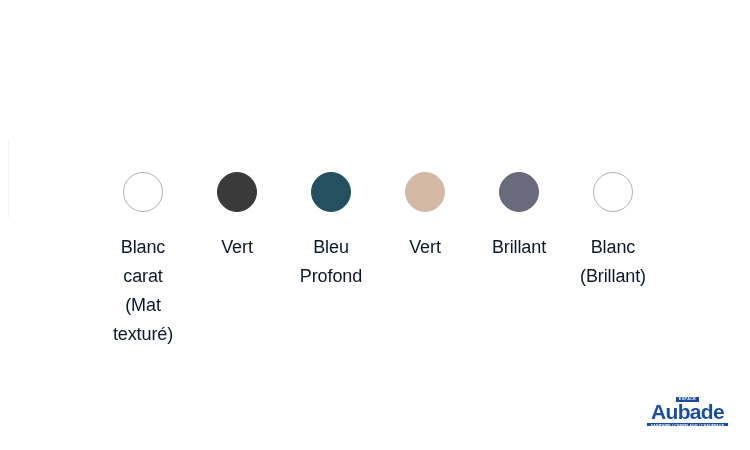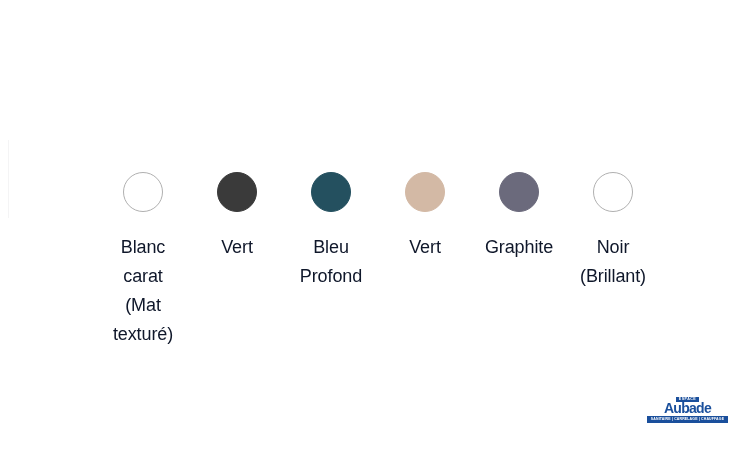--- a/index.html
+++ b/index.html
@@ -90,21 +90,21 @@
     color: #ffffff;
     background: #1a4f9c;
     padding: 0.5px 3px;
     line-height: 1.1;
     margin-bottom: -1px;
     position: relative;
     z-index: 2;
   }
   .logo-word {
     font-family: "Liberation Sans", sans-serif;
-    font-size: 14px;
+    font-size: 21px;
     font-weight: bold;
     color: #1a4f9c;
     line-height: 1;
     letter-spacing: -0.7px;
   }
   .logo-tagline {
     margin-top: 1px;
     width: 81px;
     background: #1a4f9c;
     color: #ffffff;
@@ -139,25 +139,25 @@
         <div class="swatch-dot" style="background: rgb(36, 80, 95); border: 1px solid rgb(36, 80, 95);"></div>
         <div class="swatch-label">Bleu
 Profond</div>
       </div>
       <div class="swatch-item">
         <div class="swatch-dot" style="background: rgb(211, 185, 165); border: 1px solid rgb(211, 185, 165);"></div>
         <div class="swatch-label">Vert</div>
       </div>
       <div class="swatch-item">
         <div class="swatch-dot" style="background: rgb(107, 106, 124); border: 1px solid rgb(107, 106, 124);"></div>
-        <div class="swatch-label">Graphite</div>
+        <div class="swatch-label">Brillant</div>
       </div>
       <div class="swatch-item">
         <div class="swatch-dot" style="background: rgb(255, 255, 255); border: 1px solid rgb(176, 176, 176);"></div>
-        <div class="swatch-label">Noir
+        <div class="swatch-label">Blanc
 (Brillant)</div>
       </div>
     </div>
 
   <div class="logo">
     <span class="logo-espace">ESPACE</span>
     <span class="logo-word">Aubade</span>
     <span class="logo-tagline">SANITAIRE | CARRELAGE | CHAUFFAGE</span>
   </div>
 

